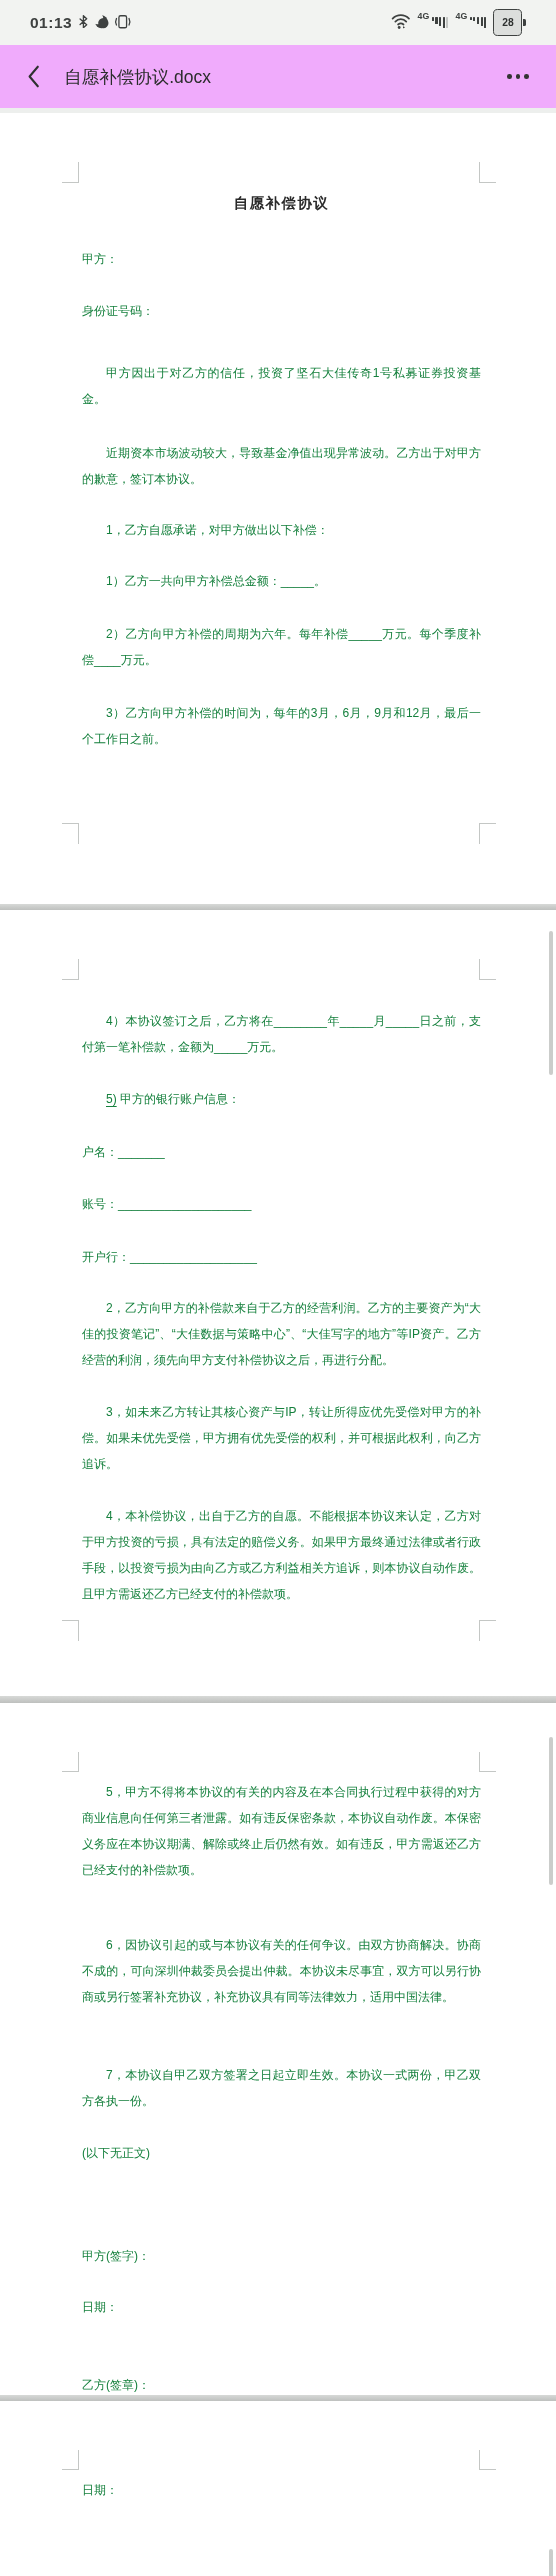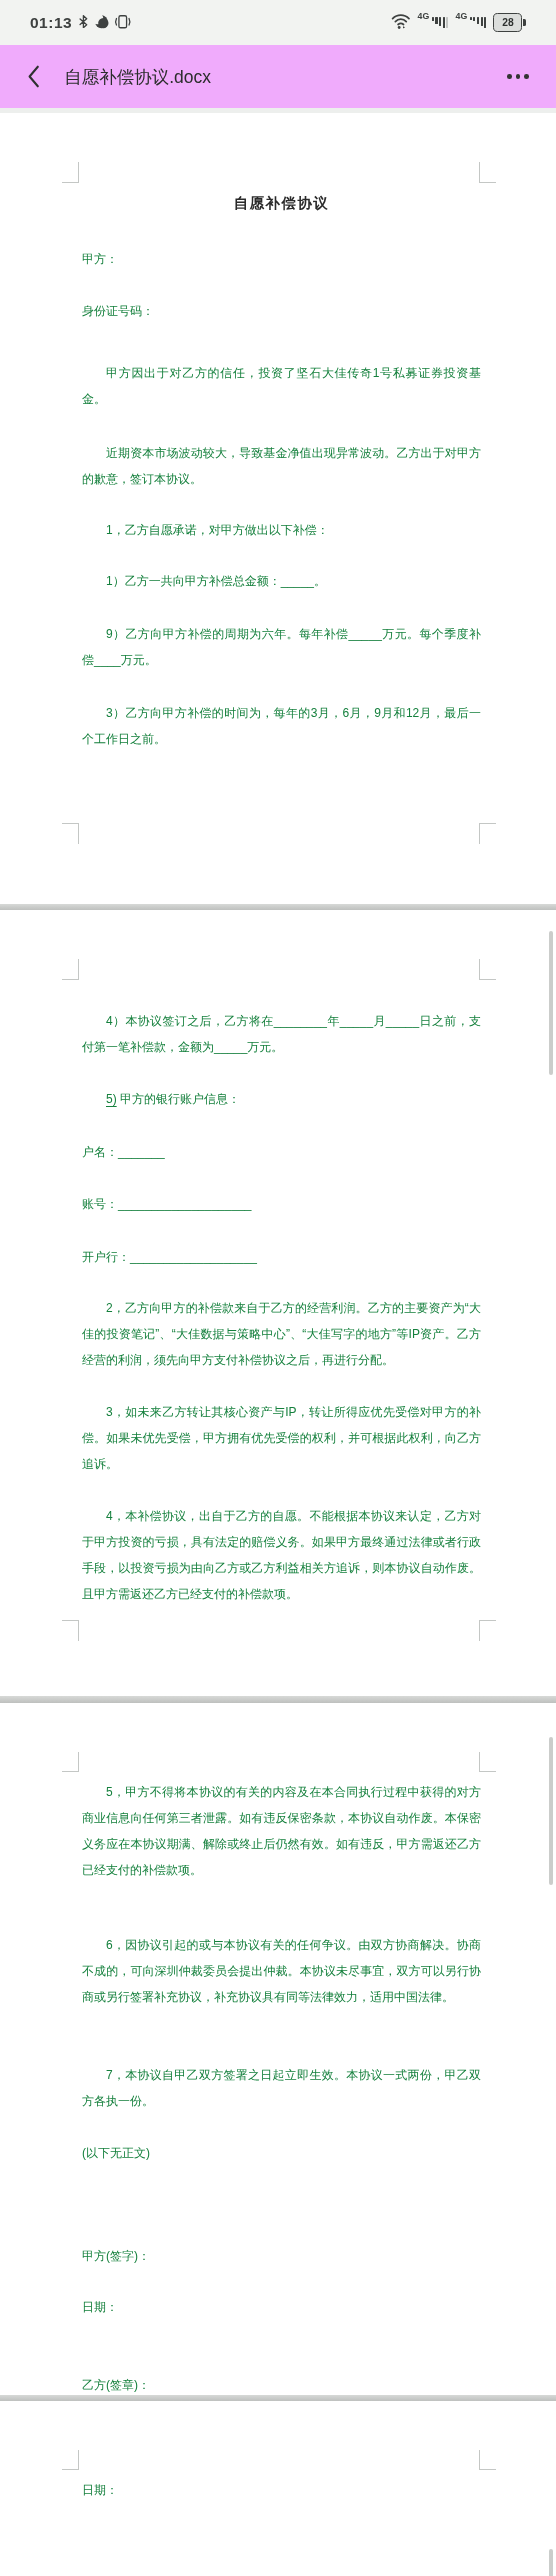--- a/index.html
+++ b/index.html
@@ -20,21 +20,21 @@
   .sb-left-icons{display:flex;align-items:center;gap:5.2px;margin-left:7.2px;}
   .sb-spacer{flex:1;}
   .sb-right{display:flex;align-items:center;gap:7.2px;}
   .sig-group{display:flex;align-items:flex-start;gap:1.5px;}
   .sig-label{font-size:8.8px;font-weight:700;margin-right:1px;line-height:1;transform:translateY(-5.2px);}
   .bar{width:2.1px;background:#3e4140;border-radius:0.5px;}
   .bar.b1{height:4.1px}.bar.b2{height:6.7px}.bar.b3{height:8.8px}.bar.b4{height:10.8px}
   .bar.ghost{height:10.8px;background:#c3c5c3;}
   .bar.dot{height:2.6px}
   .battery{
-    width:29px;height:19px;border:1.5px solid #3e4140;border-radius:4.6px;
+    width:29px;height:27px;border:1.5px solid #3e4140;border-radius:4.6px;
     background:#dcdedc;display:flex;align-items:center;justify-content:center;
     font-size:10.3px;font-weight:700;color:#2e3130;box-sizing:border-box;
   }
   .battery-nub{width:2.6px;height:6.7px;background:#3e4140;border-radius:0 1.5px 1.5px 0;margin-left:1px;}
 
   
   .title-bar{
     height:63px;background:#f0abfc;display:flex;align-items:center;
     padding:0 25px 0 23px;box-sizing:border-box;
   }
@@ -152,21 +152,21 @@
     <div class="cm bl"></div>
     <div class="cm br"></div>
     <div class="page-body">
             <div class="blk doc-title" style="margin-top: 77px; text-align: center;">自愿补偿协议</div>
             <div class="blk line" style="margin-top: 30px;">甲方：</div>
             <div class="blk line" style="margin-top: 26px;">身份证号码：</div>
             <div class="blk para" style="margin-top: 36px;">甲方因出于对乙方的信任，投资了坚石大佳传奇1号私募证券投资基金。</div>
             <div class="blk para" style="margin-top: 28px;">近期资本市场波动较大，导致基金净值出现异常波动。乙方出于对甲方的歉意，签订本协议。</div>
             <div class="blk para" style="margin-top: 25px;">1，乙方自愿承诺，对甲方做出以下补偿：</div>
             <div class="blk para" style="margin-top: 25px;">1）乙方一共向甲方补偿总金额：_____。</div>
-            <div class="blk para" style="margin-top: 27px;">9）乙方向甲方补偿的周期为六年。每年补偿_____万元。每个季度补偿____万元。</div>
+            <div class="blk para" style="margin-top: 27px;">2）乙方向甲方补偿的周期为六年。每年补偿_____万元。每个季度补偿____万元。</div>
             <div class="blk para" style="margin-top: 27px;">3）乙方向甲方补偿的时间为，每年的3月，6月，9月和12月，最后一个工作日之前。</div>
           </div>
   </div>
         <div class="page-divider"></div>
         <div class="page" style="height: 786px;">
     <div class="cm tl"></div>
     <div class="cm tr"></div>
     <div class="cm bl"></div>
     <div class="cm br"></div>
     <div class="page-body">

